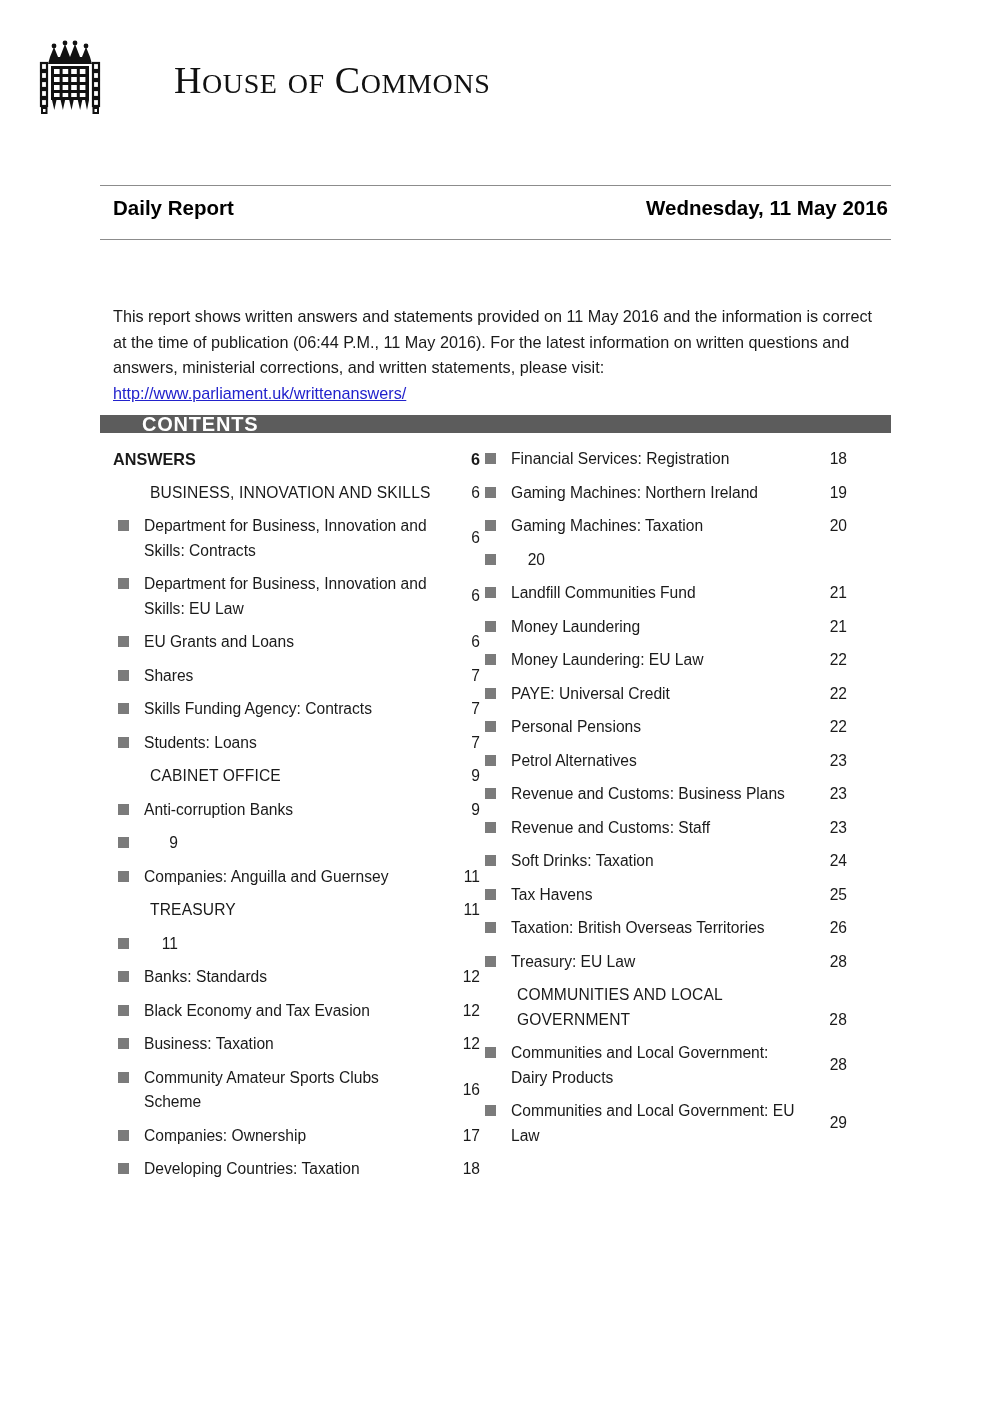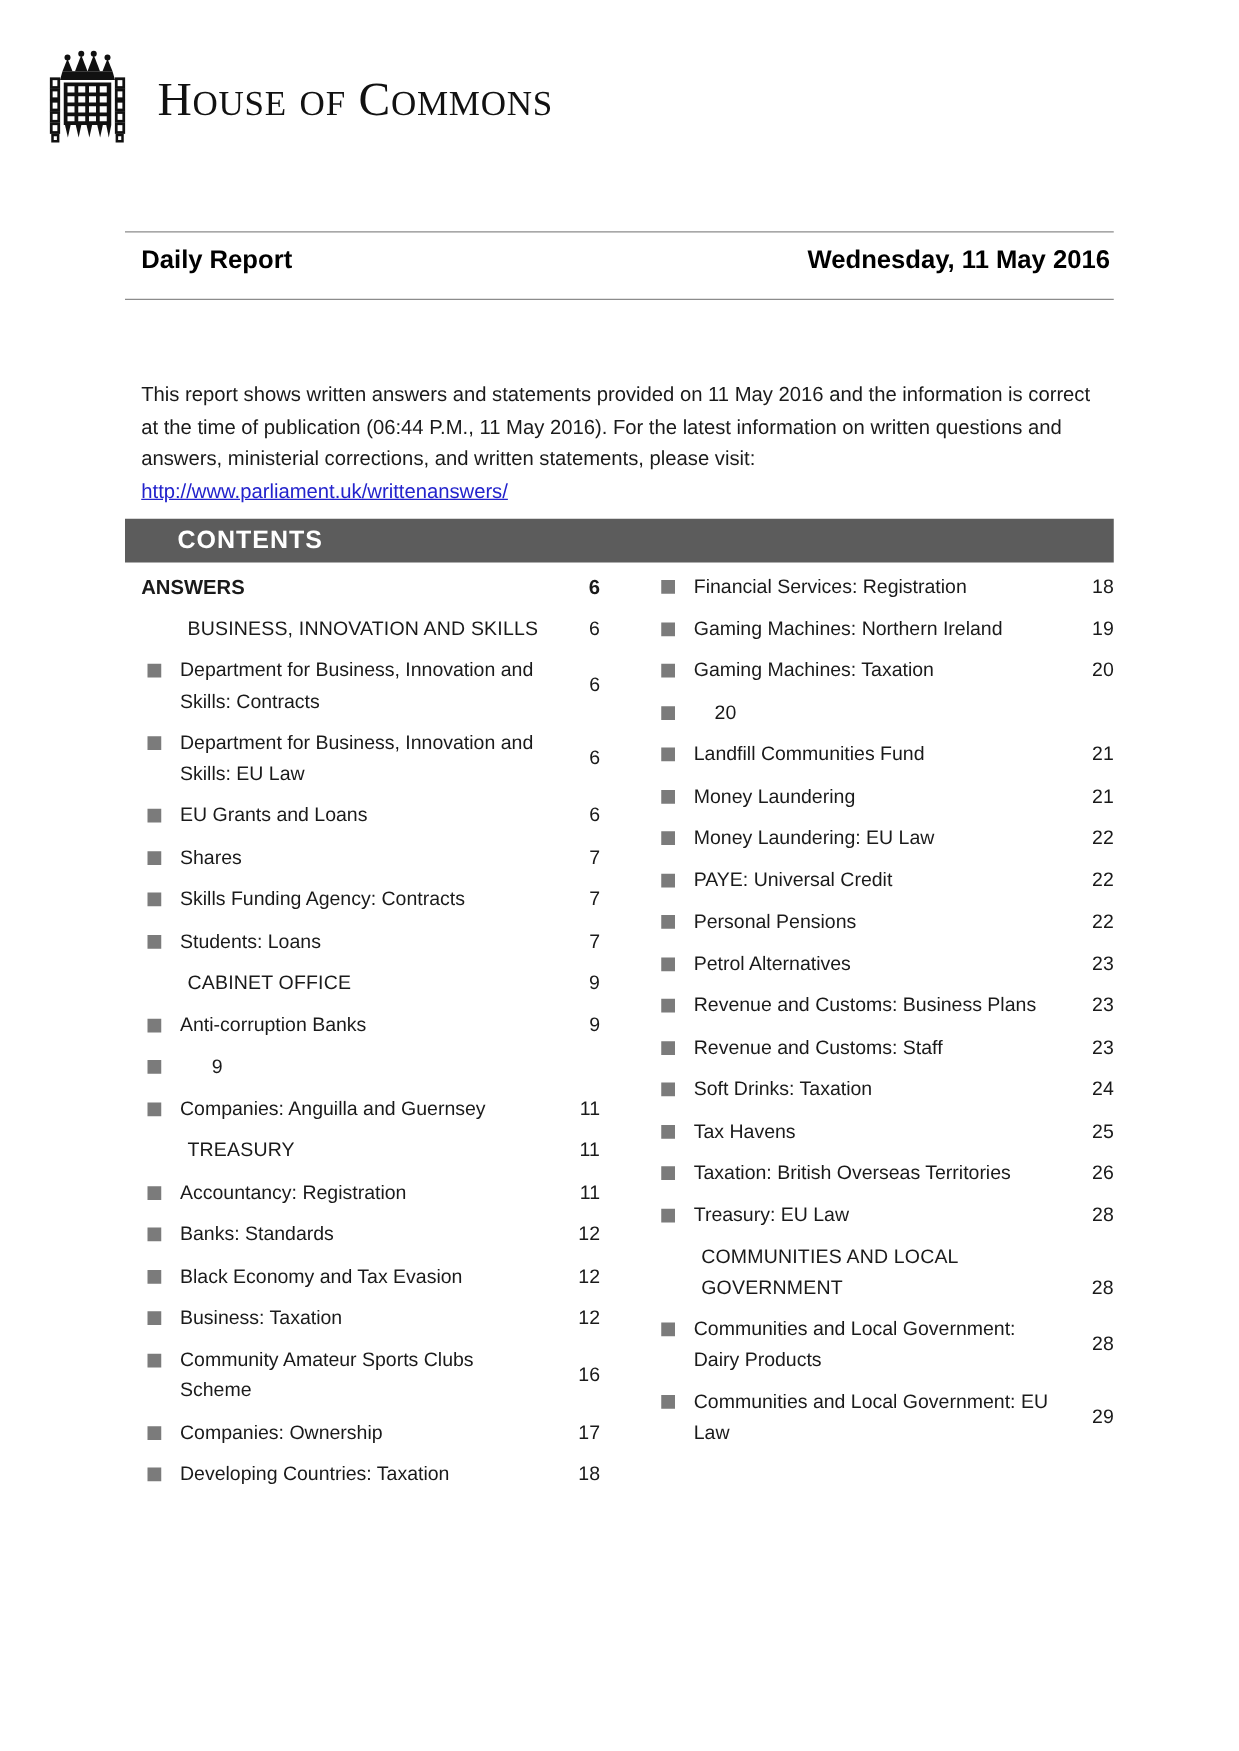--- a/index.html
+++ b/index.html
@@ -16,20 +16,21 @@
   .page { position: relative; width: 991px; height: 1401px; }
 
   
   .masthead {
     position: absolute;
     left: 36px;
     top: 40px;
     display: flex;
     align-items: center;
     height: 80px;
+    gap: 48px;
   }
   .crest { width: 68px; height: 80px; display: block; }
   .wordmark {
     margin-left: 22px;
     font-family: "Liberation Serif", serif;
     font-size: 38px;
     letter-spacing: 0.6px;
     color: #111111;
     white-space: nowrap;
   }
@@ -74,42 +75,41 @@
     color: #2222cc;
     text-decoration: underline;
   }
 
   
   .contents-bar {
     position: absolute;
     left: 100px;
     top: 415px;
     width: 791px;
-    height: 35px;
+    height: 18px;
     background: #5c5c5c;
   }
   .contents-bar .label {
     position: absolute;
     left: 42px;
     top: 50%;
     transform: translateY(-50%);
     color: #ffffff;
     font-size: 20px;
     font-weight: bold;
     letter-spacing: 0.8px;
   }
 
   
   .toc {
     position: absolute;
     left: 113px;
-    top: 458px;
+    top: 447px;
     width: 778px;
     display: flex;
-    gap: 44px;
   }
   .toc-col { width: 367px; }
 
   .toc-row {
     display: flex;
     align-items: flex-end;
     font-size: 15.6px;
     line-height: 24.5px;
     color: #1a1a1a;
   }
@@ -287,21 +287,20 @@
           <span class="bullet" style="background: rgb(123, 123, 123);"></span>
           <span class="txt">Companies: Anguilla and Guernsey</span>
           <span class="pg">11</span>
         </div>
         <div class="toc-row lvl-dept">
           <span class="txt">TREASURY</span>
           <span class="pg">11</span>
         </div>
         <div class="toc-row lvl-item">
           <span class="bullet" style="background: rgb(123, 123, 123);"></span>
-          <span class="txt">Accountancy: Registration</span>
           <span class="pg">11</span>
         </div>
         <div class="toc-row lvl-item">
           <span class="bullet" style="background: rgb(123, 123, 123);"></span>
           <span class="txt">Banks: Standards</span>
           <span class="pg">12</span>
         </div>
         <div class="toc-row lvl-item">
           <span class="bullet" style="background: rgb(123, 123, 123);"></span>
           <span class="txt">Black Economy and Tax Evasion</span>

